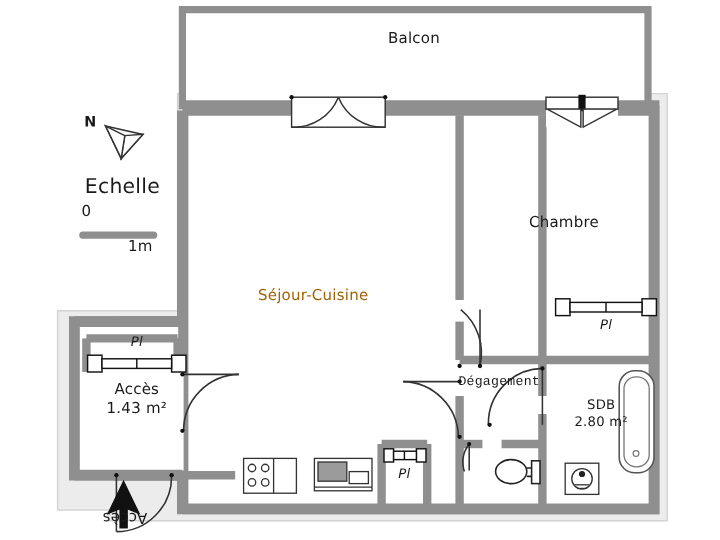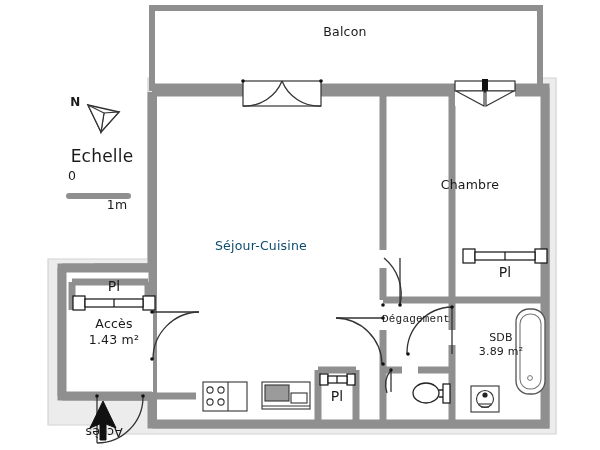--- a/index.html
+++ b/index.html
@@ -16,22 +16,22 @@
     position:absolute;
     color:#1a1a1a;
     font-family:"DejaVu Sans","Liberation Sans",sans-serif;
     white-space:nowrap;
     line-height:1.25;
     text-align:center;
     letter-spacing:.2px;
   }
   .lbl-room{font-size:12.5px;}
   .lbl-small{font-size:11px;}
-  .lbl-pl{font-size:14px;}
-  .lbl-faint{color:#0c4a6e;}
+  .lbl-pl{font-size:11px;font-style:italic;}
+  .lbl-faint{color:#a16207;}
   .lbl-hsp{font-size:12.5px;}
   .lbl-scale-title{font-size:17px;}
   .lbl-scale-tick{font-size:12.5px;}
   .lbl-n{font-size:12px;font-weight:bold;}
   .flip{transform:rotate(180deg);}
 </style>
 </head>
 <body>
 
 <div id="plan">
@@ -275,21 +275,21 @@
     <div>1.43 m²</div>
   </div>
 
   <div class="lbl lbl-small" style="left:363px;top:313px;width:106px;font-family:Liberation Mono, monospace;">
     <div>Dégagement</div>
   </div>
 
 
   <div class="lbl lbl-small" style="left:463px;top:331px;width:76px;">
     <div>SDB</div>
-    <div>3.89 m²</div>
+    <div>2.80 m²</div>
   </div>
 
   <div class="lbl lbl-pl" style="left:84px;top:278px;width:60px;">Pl</div>
 
   <div class="lbl lbl-pl" style="left:307px;top:388px;width:60px;">Pl</div>
 
   <div class="lbl lbl-pl" style="left:475px;top:264px;width:60px;">Pl</div>
 
   <div class="lbl lbl-n flip" style="left:66px;top:93px;width:18px;">N</div>
 

